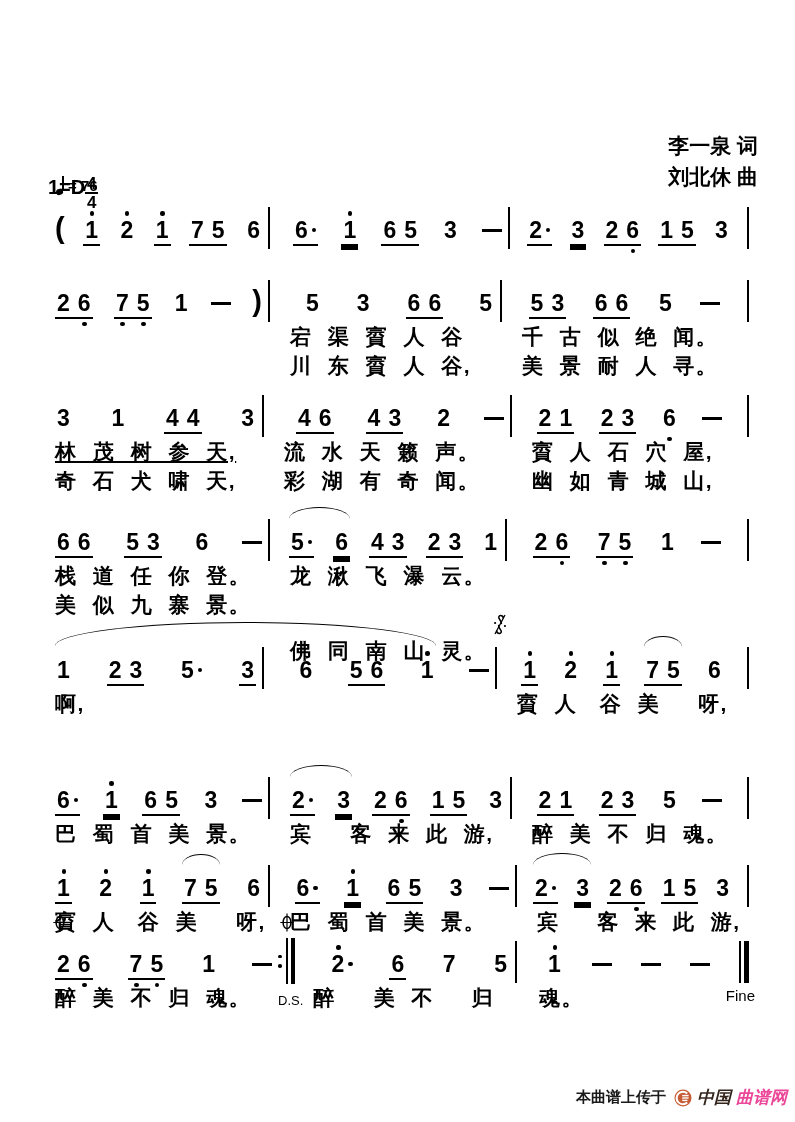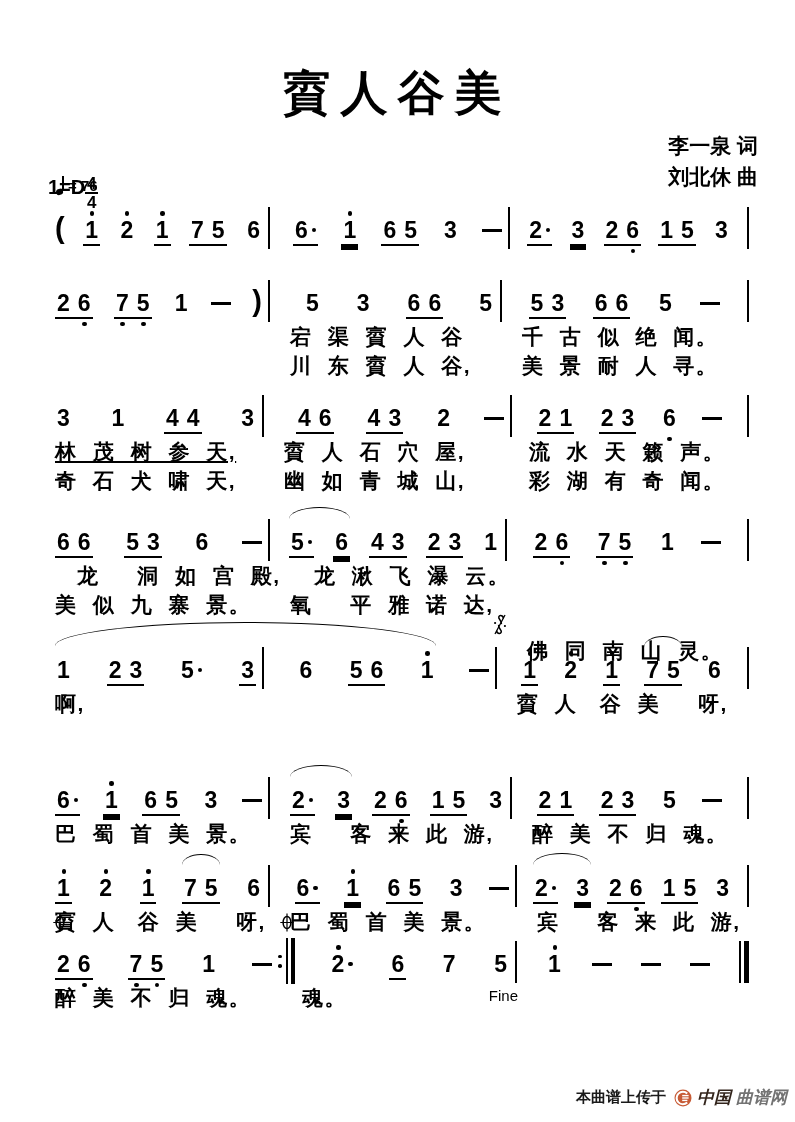--- a/index.html
+++ b/index.html
@@ -64,21 +64,20 @@
           font-size:15px;}
   .upnote{color:#1a1a1a;font-weight:bold;margin-right:3px;}
   .site-dark{font-weight:bold;font-style:italic;font-size:17px;}
   .site-orange{font-weight:bold;font-style:italic;font-size:17px;}
 </style>
 </head>
 <body>
 
 <div class="page">
 
-  <div class="title">賨人谷美</div>
 
   <div class="credits">
     <div>李一泉 词</div>
     <div>刘北休 曲</div>
   </div>
 
   <div class="keytime">
     <span class="keysig">1=D</span>
     <span class="ts">
       <span>4</span>
@@ -366,27 +365,27 @@
                 <span class="nch">6</span>
                 <span class="od lo"></span>
               </span>
             </span>
             <span class="dash"></span>
             <span class="bar"></span>
           </div>
         </div>
         <div class="lyric-row">
           <div class="lyric-cell" style="width: 207px; text-decoration: underline;">林 茂 树 参 天,</div>
+          <div class="lyric-cell ind" style="width: 248px;">流 水 天 籁 声。</div>
           <div class="lyric-cell ind" style="width: 245px;">賨 人 石 穴 屋,</div>
-          <div class="lyric-cell ind" style="width: 248px;">流 水 天 籁 声。</div>
         </div>
         <div class="lyric-row">
           <div class="lyric-cell" style="width: 207px;">奇 石 犬 啸 天,</div>
+          <div class="lyric-cell ind" style="width: 248px;">彩 湖 有 奇 闻。</div>
           <div class="lyric-cell ind" style="width: 245px;">幽 如 青 城 山,</div>
-          <div class="lyric-cell ind" style="width: 248px;">彩 湖 有 奇 闻。</div>
         </div>
       </div>
       <div class="system" style="top: 520px;">
         <div class="notes-row">
           <div class="measure" style="width: 213px;">
             <span class="grp u1">
               <span class="note">
                 <span class="nch">6</span>
               </span>
               <span class="note">
@@ -468,26 +467,25 @@
               <span class="note">
                 <span class="nch">1</span>
               </span>
             </span>
             <span class="dash"></span>
             <span class="bar"></span>
           </div>
           <div class="arc" style="left: 234px; width: 61px; top: -13px; height: 12px;"></div>
         </div>
         <div class="lyric-row">
-          <div class="lyric-cell ind" style="width: 237px;">龙　 洞 如 宫 殿,</div>
+          <div class="lyric-cell" style="width: 213px;">栈 道 任 你 登。</div>
           <div class="lyric-cell ind" style="width: 250px;">龙 湫 飞 瀑 云。</div>
         </div>
         <div class="lyric-row">
           <div class="lyric-cell" style="width: 213px;">美 似 九 寨 景。</div>
-          <div class="lyric-cell ind" style="width: 237px;">氧　 平 雅 诺 达,</div>
           <div class="lyric-cell ind" style="width: 250px; margin-top: 46px;">佛 同 南 山 灵。</div>
         </div>
       </div>
       <div class="system" style="top: 648px;">
         <div class="notes-row">
           <div class="measure" style="width: 207px;">
             <span class="grp">
               <span class="note">
                 <span class="nch">1</span>
               </span>
@@ -878,33 +876,34 @@
               <line x1="0.8" y1="9.5" x2="14.2" y2="9.5" stroke="#000" stroke-width="1.2"></line>
             </svg></div>
           <div class="mark" style="left: 231.5px; top: -29px;"><svg width="15" height="19" viewBox="0 0 15 19">
               <ellipse cx="7.5" cy="9.5" rx="3.9" ry="6.1" fill="none" stroke="#000" stroke-width="1.5"></ellipse>
               <line x1="7.5" y1="0.5" x2="7.5" y2="18.5" stroke="#000" stroke-width="1.2"></line>
               <line x1="0.8" y1="9.5" x2="14.2" y2="9.5" stroke="#000" stroke-width="1.2"></line>
             </svg></div>
         </div>
         <div class="lyric-row">
           <div class="lyric-cell" style="width: 223px;">醉 美 不 归 魂。</div>
+          <div class="lyric-cell" style="width: 237px;"><span class="ds">D.S.</span><span class="lt">醉　 美 不　 归</span></div>
           <div class="lyric-cell" style="width: 240px;"><span class="lt" style="padding-left: 24px;">魂。</span><span class="fine">Fine</span></div>
         </div>
       </div>
     </div>
 
   <div class="footer">
     <span class="upnote">本曲谱上传于</span>
     <span class="logo">
       <svg width="18" height="18" viewBox="0 0 18 18" style="display:block">
         <circle cx="9" cy="9" r="8.5" fill="#c75b36"></circle>
         <path d="M13.2 4.6 A6.2 6.2 0 1 0 13.2 13.4" fill="none" stroke="#fff" stroke-width="2.1"></path>
         <line x1="8.2" y1="6.6" x2="14.6" y2="6.6" stroke="#fff" stroke-width="1.4"></line>
         <line x1="8.2" y1="9.0" x2="14.6" y2="9.0" stroke="#fff" stroke-width="1.4"></line>
         <line x1="8.2" y1="11.4" x2="13.4" y2="11.4" stroke="#fff" stroke-width="1.4"></line>
       </svg>
     </span>
     <span class="site-dark" style="color: rgb(51, 37, 28);">中国</span>
-      <span class="site-orange" style="color: #737373;">曲谱网</span>
+      <span class="site-orange" style="color: #ec4899;">曲谱网</span>
   </div>
 
 </div>
 
 </body></html>

